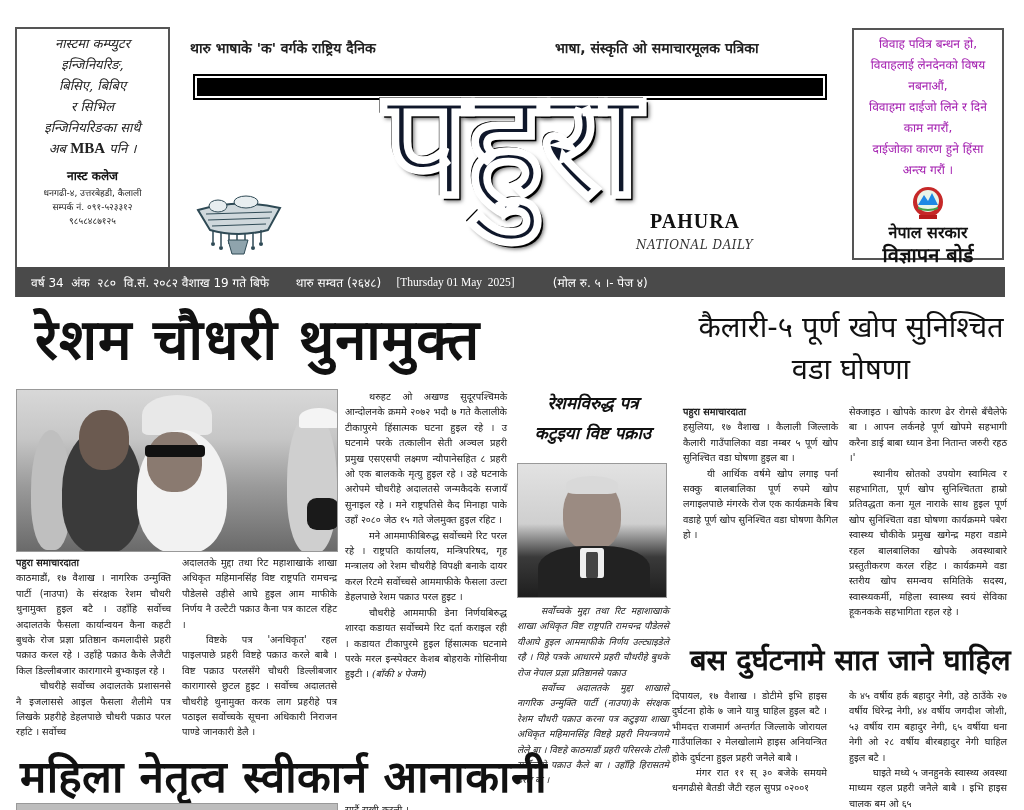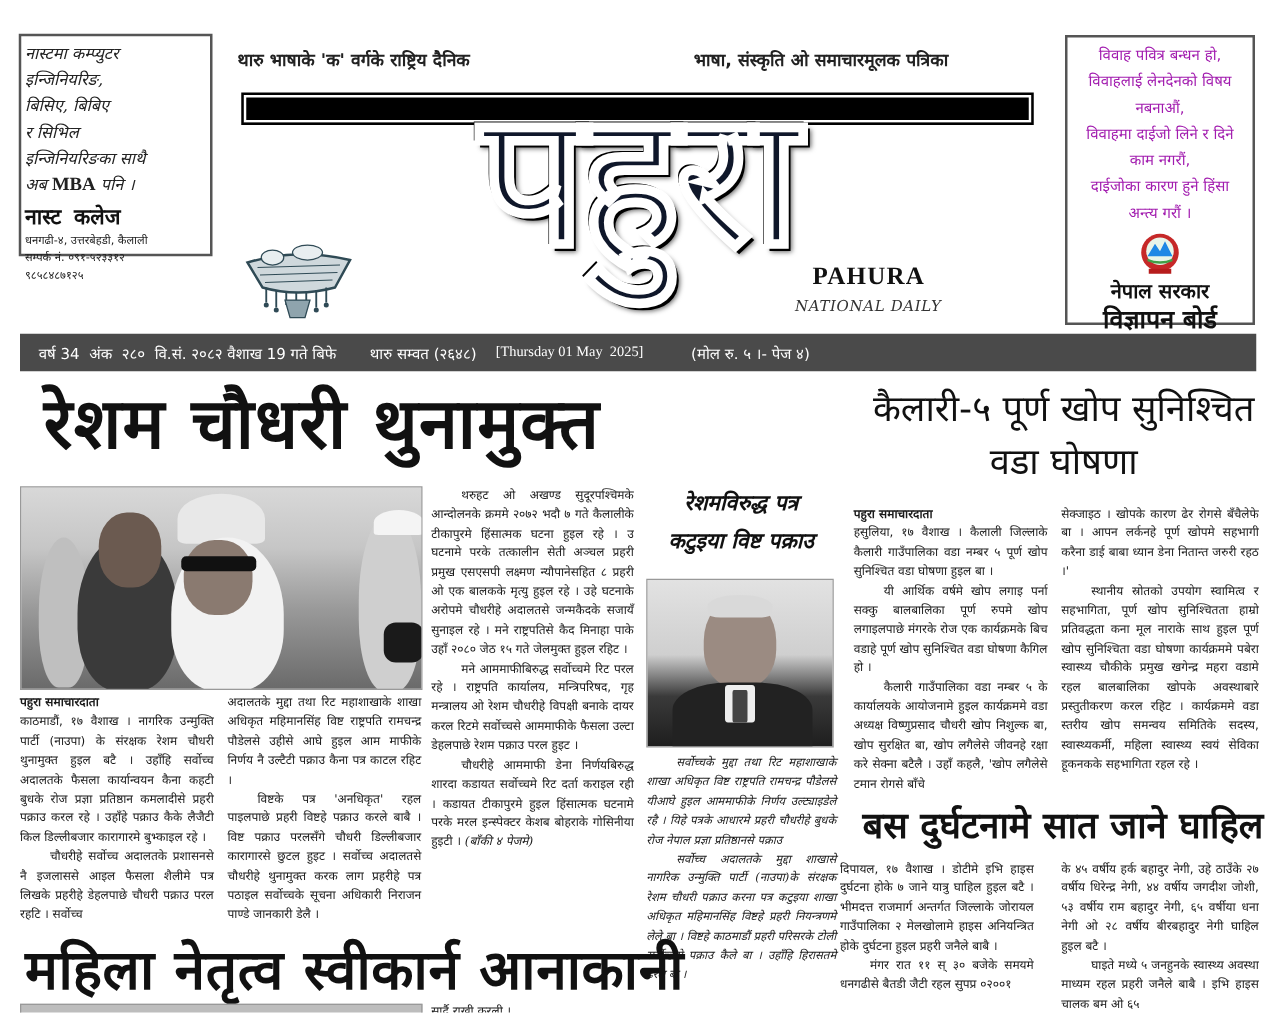--- a/index.html
+++ b/index.html
@@ -1,23 +1,23 @@
 <!DOCTYPE html>
 <html><head>
 <meta charset="utf-8">
 <style>
   * { box-sizing: border-box; margin: 0; padding: 0; }
   html, body { width: 1024px; height: 810px; overflow: hidden; background: #ffffff; }
   body { font-family: "DejaVu Sans", sans-serif; color: #111; position: relative; }
   .abs { position: absolute; }
   
-  .ad-left { left: 15px; top: 27px; width: 155px; height: 178px; border: 2px solid #555; padding: 4px 3px; text-align: left; }
+  .ad-left { left: 15px; top: 27px; width: 155px; height: 270px; border: 2px solid #555; padding: 4px 3px; text-align: center; }
   .ad-left .ital { font-family: "DejaVu Serif", serif; font-style: italic; font-size: 13px; line-height: 21px; color: #222; }
   .ad-left .ital b { font-family: "Liberation Serif", serif; font-style: normal; font-weight: 700; font-size: 15px; }
-  .ad-left .college { font-weight: 700; font-size: 17px; margin-top: 7px; line-height: 20px; font-family: Liberation Mono, monospace; }
+  .ad-left .college { font-weight: 700; font-size: 12px; margin-top: 7px; line-height: 20px; }
   .ad-left .small { font-size: 9px; line-height: 14px; color: #222; }
   
   .tagline { top: 38px; font-size: 14px; font-weight: 600; color: #222; }
   .tag-left { left: 190px; }
   .tag-right { left: 555px; }
   .logo-wrap { left: 195px; top: 68px; width: 630px; height: 150px; }
   .logo-text { font-family: Liberation Sans, sans-serif; font-weight: 900; font-size: 150px; line-height: 150px; letter-spacing: -4px;
      color: #0f172a; -webkit-text-stroke: 3px #fff; text-shadow: 0 0 0 #000, 3px 3px 0 #000, -2px -2px 0 #000, 4px 4px 4px #666; text-align: center; }
   .logo-bar { position: absolute; left: 0; top: 8px; width: 630px; height: 22px; background: #000; border: 2px solid #fff; outline: 2px solid #000; }
   .basket { left: 188px; top: 188px; width: 100px; height: 70px; }
@@ -181,21 +181,20 @@
 
 <div class="abs col col-4">
   <p class="ind">सर्वोच्चके मुद्दा तथा रिट महाशाखाके शाखा अधिकृत विष्ट राष्ट्रपति रामचन्द्र पौडेलसे यीआघे हुइल आममाफीके निर्णय उल्ट्याइडेले रहै । यिहे पत्रके आधारमे प्रहरी चौधरीहे बुधके रोज नेपाल प्रज्ञा प्रतिष्ठानसे पक्राउ</p>
   <p class="ind">सर्वोच्च अदालतके मुद्दा शाखासे नागरिक उन्मुक्ति पार्टी (नाउपा)के संरक्षक रेशम चौधरी पक्राउ करना पत्र कटुइया शाखा अधिकृत महिमानसिंह विष्टहे प्रहरी नियन्त्रणमे लेले बा । विष्टहे काठमाडौं प्रहरी परिसरके टोली सर्वोच्चसे पक्राउ कैले बा । उहाँहि हिरासतमे ढरल बा ।</p>
 </div>
 
 <div class="abs col col-5">
   <p class="byline">पहुरा समाचारदाता</p>
   <p>हसुलिया, १७ वैशाख । कैलाली जिल्लाके कैलारी गाउँपालिका वडा नम्बर ५ पूर्ण खोप सुनिश्चित वडा घोषणा हुइल बा ।</p>
   <p class="ind">यी आर्थिक वर्षमे खोप लगाइ पर्ना सक्कु बालबालिका पूर्ण रुपमे खोप लगाइलपाछे मंगरके रोज एक कार्यक्रमके बिच वडाहे पूर्ण खोप सुनिश्चित वडा घोषणा कैगिल हो ।</p>
-  <p class="ind">कैलारी गाउँपालिका वडा नम्बर ५ के कार्यालयके आयोजनामे हुइल कार्यक्रममे वडा अध्यक्ष विष्णुप्रसाद चौधरी खोप निशुल्क बा, खोप सुरक्षित बा, खोप लगैलेसे जीवनहे रक्षा करे सेक्ना बटैलै । उहाँ कहलै, 'खोप लगैलेसे टमान रोगसे बाँचे</p>
 </div>
 <div class="abs col col-6">
   <p>सेक्जाइठ । खोपके कारण ढेर रोगसे बँचैलेफे बा । आपन लर्कनहे पूर्ण खोपमे सहभागी करैना डाई बाबा ध्यान डेना नितान्त जरुरी रहठ ।'</p>
   <p class="ind">स्थानीय स्रोतको उपयोग स्वामित्व र सहभागिता, पूर्ण खोप सुनिश्चितता हाम्रो प्रतिवद्धता कना मूल नाराके साथ हुइल पूर्ण खोप सुनिश्चिता वडा घोषणा कार्यक्रममे पबेरा स्वास्थ्य चौकीके प्रमुख खगेन्द्र महरा वडामे रहल बालबालिका खोपके अवस्थाबारे प्रस्तुतीकरण करल रहिट । कार्यक्रममे वडा स्तरीय खोप समन्वय समितिके सदस्य, स्वास्थ्यकर्मी, महिला स्वास्थ्य स्वयं सेविका हूकनकके सहभागिता रहल रहे ।</p>
 </div>
 
 <div class="abs head-bus">बस दुर्घटनामे सात जाने घाहिल</div>
 <div class="abs col col-7">
   <p><span>दिपायल, १७ वैशाख । डोटीमे इभि हाइस दुर्घटना होके ७ जाने यात्रु घाहिल हुइल बटै । भीमदत्त राजमार्ग अन्तर्गत जिल्लाके जोरायल गाउँपालिका २ मेलखोलामे हाइस अनियन्त्रित होके दुर्घटना हुइल प्रहरी जनैले बाबै ।</span></p>
   <p class="ind">मंगर रात ११ स् ३० बजेके समयमे धनगढीसे बैतडी जैटी रहल सुपप्र ०२००१</p>

